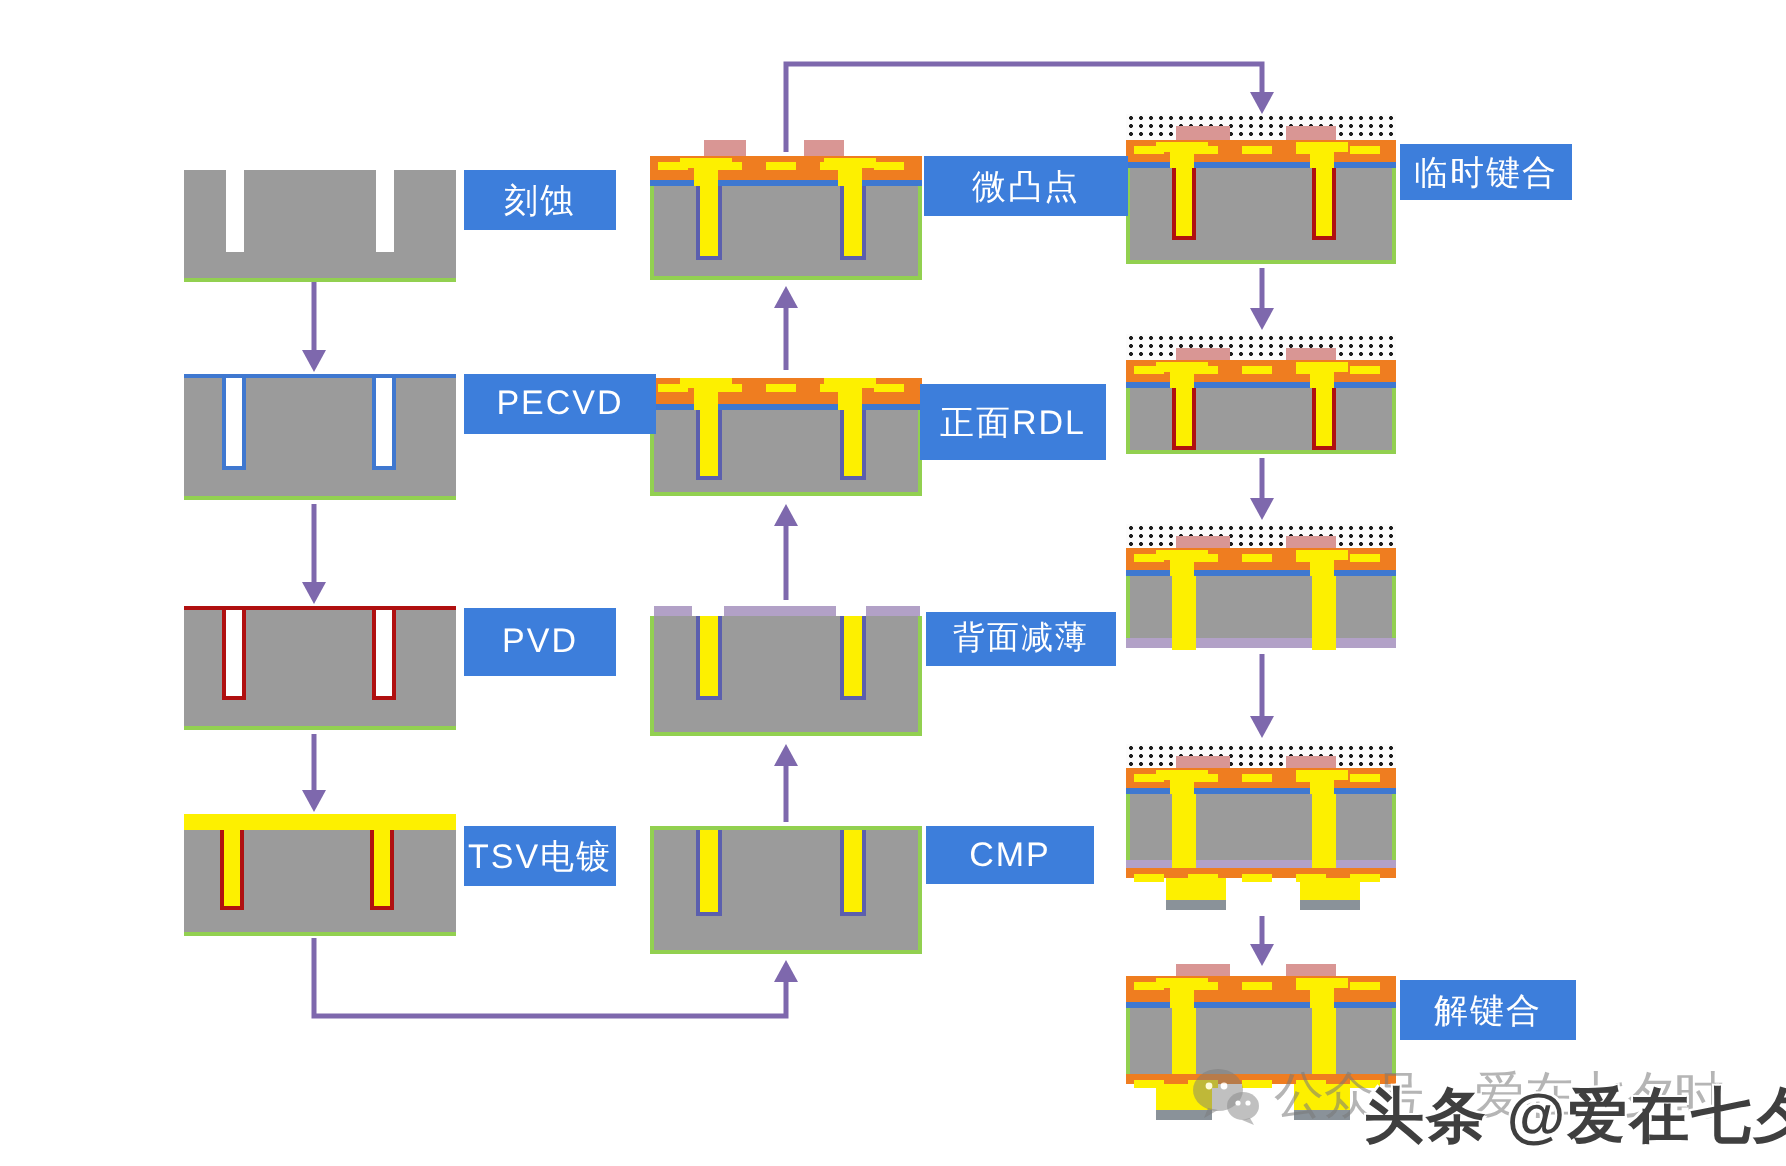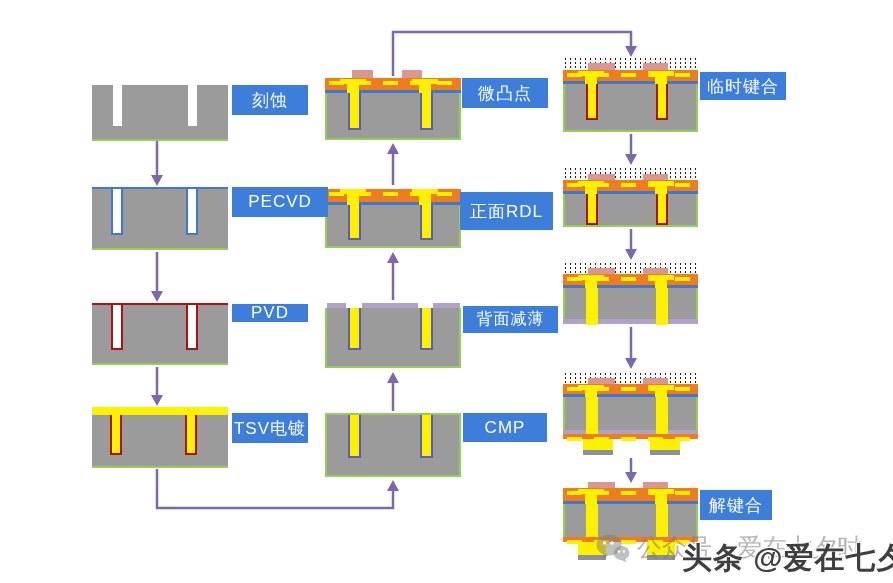--- a/index.html
+++ b/index.html
@@ -52,21 +52,21 @@
   <div class="lbl" style="left:232px;top:85px;width:76px;height:30px;">刻蚀</div>
 
   <div class="sub" style="left:92px;top:187px;width:136px;height:63px;border-top:2px solid var(--liner-blue);border-bottom:2px solid var(--outline-green);box-sizing:border-box;"></div>
   <div class="tr-b" style="left:111px;top:189px;width:8px;height:44px;"></div>
   <div class="tr-b" style="left:186px;top:189px;width:8px;height:44px;"></div>
   <div class="lbl" style="left:232px;top:187px;width:96px;height:30px;">PECVD</div>
 
   <div class="sub" style="left:92px;top:303px;width:136px;height:62px;border-top:2px solid var(--liner-red);border-bottom:2px solid var(--outline-green);box-sizing:border-box;"></div>
   <div class="tr-r" style="left:111px;top:305px;width:8px;height:43px;"></div>
   <div class="tr-r" style="left:186px;top:305px;width:8px;height:43px;"></div>
-  <div class="lbl" style="left:232px;top:304px;width:76px;height:18px;">PVD</div>
+  <div class="lbl" style="left:232px;top:304px;width:76px;height:34px;">PVD</div>
 
   <div class="yb" style="left:92px;top:407px;width:136px;height:8px;"></div>
   <div class="sub" style="left:92px;top:415px;width:136px;height:53px;border-bottom:2px solid var(--outline-green);box-sizing:border-box;"></div>
   <div class="via-r" style="left:110px;top:415px;width:8px;height:38px;"></div>
   <div class="via-r" style="left:185px;top:415px;width:8px;height:38px;"></div>
   <div class="lbl" style="left:232px;top:413px;width:76px;height:30px;">TSV电镀</div>
 
   <div class="sub" style="left:325px;top:413px;width:136px;height:64px;border:2px solid var(--outline-green);box-sizing:border-box;"></div>
   <div class="via-b" style="left:348px;top:415px;width:9px;height:41px;"></div>
   <div class="via-b" style="left:420px;top:415px;width:9px;height:41px;"></div>
@@ -95,21 +95,21 @@
   <div class="pink" style="left:402px;top:70px;width:20px;height:9px;"></div>
   <div class="rdl" style="left:325px;top:78px;width:136px;height:12px;"></div>
   <div class="yb" style="left:340px;top:79px;width:26px;height:5px;"></div>
   <div class="yb" style="left:412px;top:79px;width:26px;height:5px;"></div>
   <div class="blue" style="left:325px;top:90px;width:136px;height:3px;"></div>
   <div class="yb" style="left:347px;top:81px;width:12px;height:12px;"></div>
   <div class="yb" style="left:419px;top:81px;width:12px;height:12px;"></div>
   <div class="sub" style="left:325px;top:93px;width:136px;height:47px;border:2px solid var(--outline-green);border-top:none;box-sizing:border-box;"></div>
   <div class="via-b" style="left:348px;top:93px;width:9px;height:35px;"></div>
   <div class="via-b" style="left:420px;top:93px;width:9px;height:35px;"></div>
-  <div class="lbl" style="left:462px;top:78px;width:86px;height:30px;">微凸点</div>
+  <div class="lbl" style="left:462px;top:78px;width:102px;height:30px;">微凸点</div>
 
   <div class="stipple" style="left:563px;top:57px;width:135px;height:13px;"></div>
   <div class="pink" style="left:588px;top:63px;width:27px;height:8px;"></div>
   <div class="pink" style="left:643px;top:63px;width:25px;height:8px;"></div>
   <div class="rdl" style="left:563px;top:70px;width:135px;height:11px;"></div>
   <div class="yb" style="left:578px;top:71px;width:26px;height:5px;"></div>
   <div class="yb" style="left:648px;top:71px;width:26px;height:5px;"></div>
   <div class="blue" style="left:563px;top:81px;width:135px;height:3px;"></div>
   <div class="yb" style="left:585px;top:73px;width:12px;height:11px;"></div>
   <div class="yb" style="left:655px;top:73px;width:12px;height:11px;"></div>
@@ -173,21 +173,21 @@
   <div class="yb" style="left:585px;top:491px;width:12px;height:13px;"></div>
   <div class="yb" style="left:655px;top:491px;width:12px;height:13px;"></div>
   <div class="sub" style="left:563px;top:504px;width:135px;height:33px;border-left:2px solid var(--outline-green);border-right:2px solid var(--outline-green);box-sizing:border-box;"></div>
   <div class="rdl" style="left:563px;top:537px;width:135px;height:5px;"></div>
   <div class="via-plain" style="left:586px;top:504px;width:12px;height:33px;"></div>
   <div class="via-plain" style="left:656px;top:504px;width:12px;height:33px;"></div>
   <div class="yb" style="left:578px;top:542px;width:28px;height:13px;"></div>
   <div class="yb" style="left:647px;top:542px;width:28px;height:13px;"></div>
   <div class="cap" style="left:578px;top:555px;width:28px;height:5px;"></div>
   <div class="cap" style="left:647px;top:555px;width:28px;height:5px;"></div>
-  <div class="lbl" style="left:700px;top:490px;width:72px;height:30px;">解键合</div>
+  <div class="lbl" style="left:700px;top:490px;width:88px;height:30px;">解键合</div>
 
   <svg class="arrows" viewBox="0 0 893 583" style="stroke:var(--arrow-purple);fill:var(--arrow-purple);">
 
     <line x1="157" y1="141" x2="157" y2="175" stroke-width="2.5"></line>
     <polygon points="151,175 163,175 157,186" stroke="none"></polygon>
     <line x1="157" y1="252" x2="157" y2="291" stroke-width="2.5"></line>
     <polygon points="151,291 163,291 157,302" stroke="none"></polygon>
     <line x1="157" y1="367" x2="157" y2="395" stroke-width="2.5"></line>
     <polygon points="151,395 163,395 157,406" stroke="none"></polygon>
 

